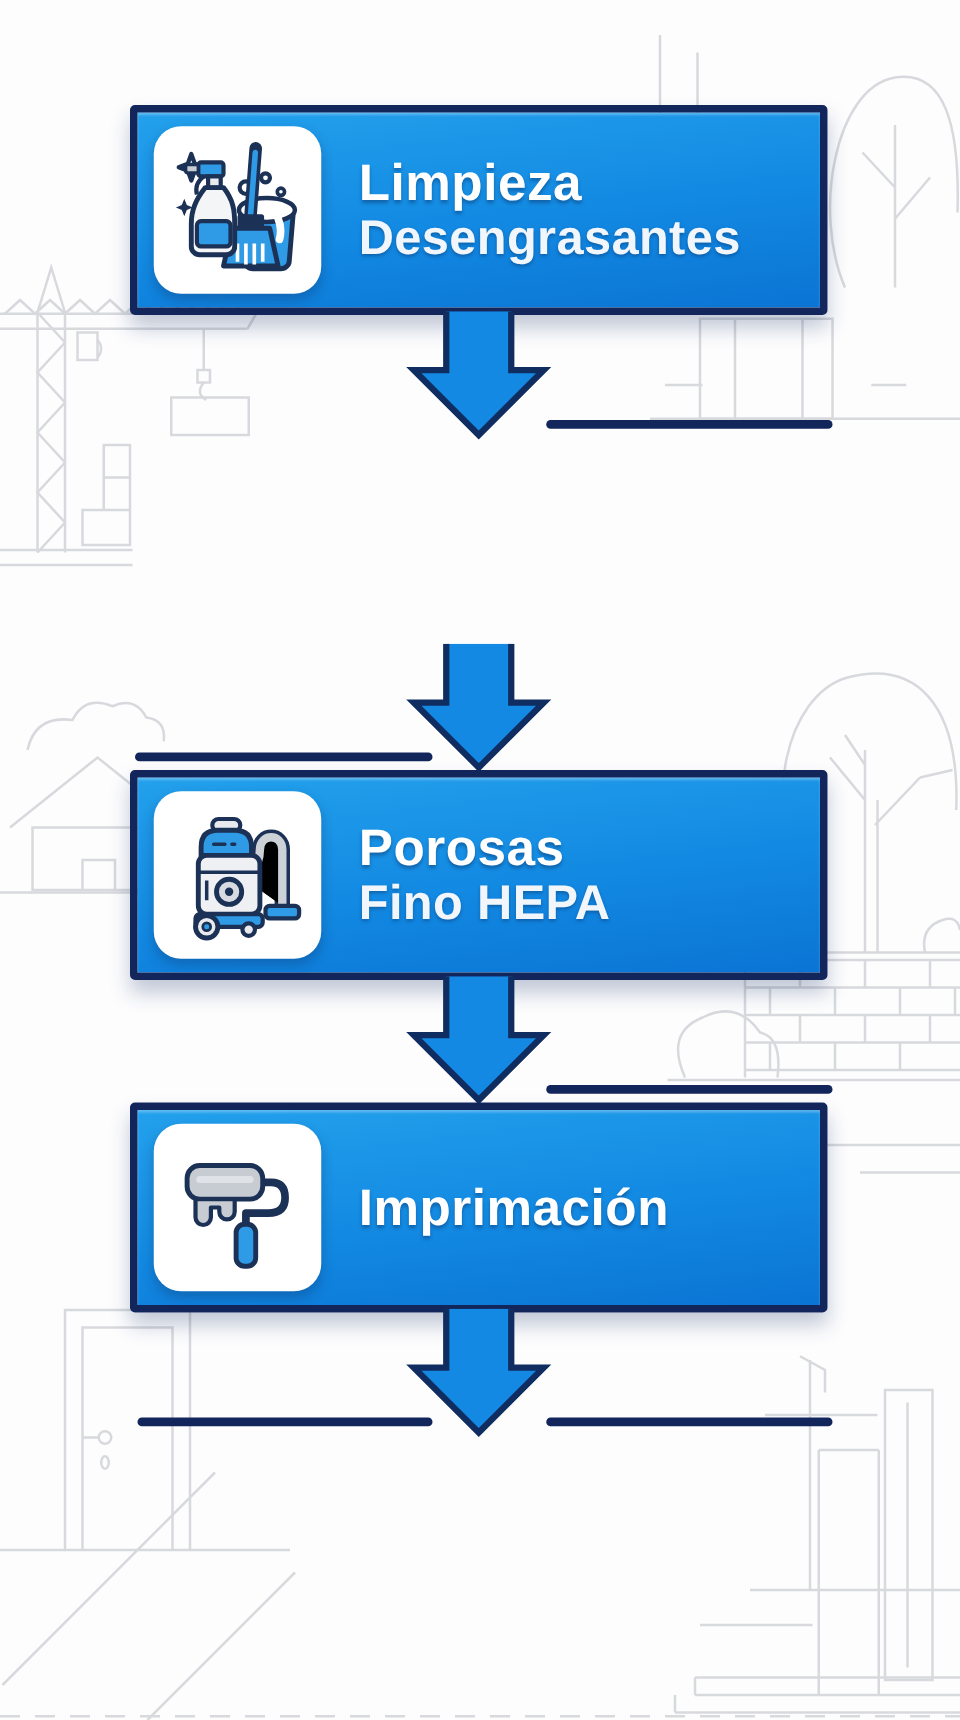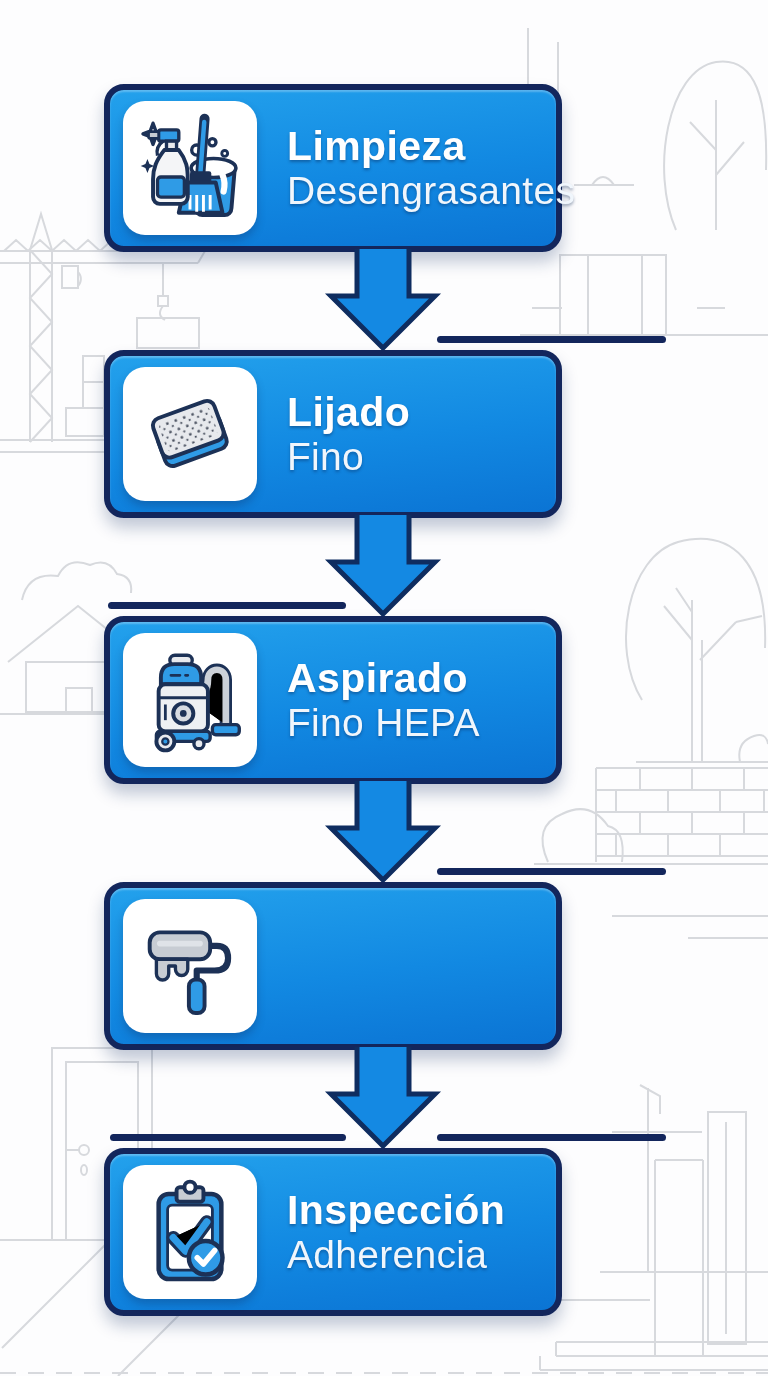--- a/index.html
+++ b/index.html
@@ -2,40 +2,40 @@
 <html><head>
 <meta charset="utf-8">
 <style>
   html,body{margin:0;padding:0;background:#ffffff;}
   .stage{
     position:relative;width:768px;height:1376px;overflow:hidden;
     background:#fdfdfe;font-family:"Liberation Sans",sans-serif;
   }
   .bg-sketch{position:absolute;inset:0;pointer-events:none;}
   .card{
-    position:absolute;left:104px;width:458px;height:168px;box-sizing:border-box;
-    border:6px solid #13265c;border-radius:20px;
+    position:absolute;left:104px;width:558px;height:168px;box-sizing:border-box;
+    border:6px solid #13265c;border-radius:4px;
     background:linear-gradient(173deg,#23a1ec 0%,#1289e2 55%,#0b74d4 100%);
     box-shadow:0 10px 16px rgba(16,42,94,.25), inset 0 2px 2px rgba(255,255,255,.28);
     display:flex;align-items:center;
   }
   .icon-tile{
     width:134px;height:134px;flex:0 0 134px;margin-left:13px;
     background:#ffffff;border-radius:22px;
     box-shadow:0 5px 9px rgba(16,42,94,.30);
     display:flex;align-items:center;justify-content:center;
   }
   .icon-tile svg{width:112px;height:112px;display:block;}
   .card-text{margin-left:30px;line-height:1.13;}
   .t1{
     display:block;font-size:41px;font-weight:bold;color:#ffffff;
     letter-spacing:.4px;text-shadow:0 2px 3px rgba(9,35,80,.40);
   }
   .t2{
-    display:block;font-size:39px;font-weight:normal;color:#f0f6fc;
+    display:block;font-size:39px;font-weight:bold;color:#f0f6fc;
     letter-spacing:.3px;text-shadow:0 2px 3px rgba(9,35,80,.38);
   }
   .flow-arrow{position:absolute;left:322px;width:122px;height:104px;}
   .accent{
     position:absolute;height:7px;border-radius:4px;background:#13265c;
   }
 </style>
 </head>
 <body>
 
@@ -124,41 +124,20 @@
       <span class="t1">Limpieza</span>
       <span class="t2">Desengrasantes</span>
     </div>
   </div>
 
   <svg class="flow-arrow" style="top:249px" viewBox="0 0 122 104">
     <path d="M35 0 V47 H9 L61 99 L113 47 H87 V0" fill="#1489e3" stroke="#0f2d60" stroke-width="5"></path>
   </svg>
   <div class="accent" style="left:437px;top:336px;width:229px"></div>
 
-  <div class="card" style="top:350px">
-    <div class="icon-tile">
-      <svg viewBox="0 0 100 100">
-        <defs>
-          <pattern id="grit" width="8" height="8" patternUnits="userSpaceOnUse">
-            <circle cx="2.2" cy="2.4" r="1.2" fill="#4a5160"></circle>
-            <circle cx="6" cy="6" r="1" fill="#4a5160"></circle>
-          </pattern>
-        </defs>
-        <g transform="rotate(-20 50 50)">
-          <rect x="21" y="40" width="58" height="32" rx="7" fill="#2f9be6" stroke="#1c3156" stroke-width="3.5"></rect>
-          <rect x="21" y="27" width="58" height="37" rx="7" fill="#e7e9ed" stroke="#1c3156" stroke-width="3.5"></rect>
-          <rect x="26" y="32" width="48" height="27" rx="4" fill="url(#grit)"></rect>
-        </g>
-      </svg>
-    </div>
-    <div class="card-text">
-      <span class="t1">Lijado</span>
-      <span class="t2">Fino</span>
-    </div>
-  </div>
 
   <svg class="flow-arrow" style="top:515px" viewBox="0 0 122 104">
     <path d="M35 0 V47 H9 L61 99 L113 47 H87 V0" fill="#1489e3" stroke="#0f2d60" stroke-width="5"></path>
   </svg>
   <div class="accent" style="left:108px;top:602px;width:238px"></div>
 
   <div class="card" style="top:616px">
     <div class="icon-tile">
       <svg viewBox="0 0 100 100">
         <path d="M54 52 C62 48 66 42 66 32 C66 20 82 20 82 32 L82 72" stroke="#1c3156" stroke-width="11"></path>
@@ -172,62 +151,45 @@
         <circle cx="44" cy="62" r="9" fill="#d7dbe1" stroke="#1c3156" stroke-width="3.5"></circle>
         <circle cx="44" cy="62" r="3" fill="#1c3156"></circle>
         <path d="M28 54 v14" stroke="#1c3156" stroke-width="2.5"></path>
         <rect x="20" y="78" width="48" height="9" rx="3" fill="#2f9be6" stroke="#1c3156" stroke-width="3"></rect>
         <circle cx="28" cy="87" r="8" fill="#e8eaee" stroke="#1c3156" stroke-width="3.5"></circle>
         <circle cx="28" cy="87" r="2.8" fill="#2f9be6" stroke="#1c3156" stroke-width="2"></circle>
         <circle cx="58" cy="89" r="4.5" fill="#e8eaee" stroke="#1c3156" stroke-width="3"></circle>
       </svg>
     </div>
     <div class="card-text">
-      <span class="t1">Aspirado</span>
+      <span class="t1">Porosas</span>
       <span class="t2">Fino HEPA</span>
     </div>
   </div>
 
   <svg class="flow-arrow" style="top:781px" viewBox="0 0 122 104">
     <path d="M35 0 V47 H9 L61 99 L113 47 H87 V0" fill="#1489e3" stroke="#0f2d60" stroke-width="5"></path>
   </svg>
   <div class="accent" style="left:437px;top:868px;width:229px"></div>
 
   <div class="card" style="top:882px">
     <div class="icon-tile">
       <svg viewBox="0 0 100 100">
         <path d="M68 32 h6 q10 0 10 11 q0 11 -12 11 h-16 v10" fill="none" stroke="#1c3156" stroke-width="5.5" stroke-linejoin="round"></path>
         <rect x="14" y="20" width="54" height="24" rx="9" fill="#c7ccd3" stroke="#1c3156" stroke-width="3.5"></rect>
         <path d="M23 30 h36" stroke="#dfe3e8" stroke-width="5" stroke-linecap="round"></path>
         <path d="M20 44 V57 a5.5 5.5 0 0 0 11 0 V50 h6 V53 a5.5 5.5 0 0 0 11 0 V44 Z" fill="#c7ccd3" stroke="#1c3156" stroke-width="3" stroke-linejoin="round"></path>
         <rect x="49" y="62" width="14" height="30" rx="6" fill="#2f9be6" stroke="#1c3156" stroke-width="3.5"></rect>
       </svg>
     </div>
     <div class="card-text">
+      <span class="t1">Imprimación</span>
     </div>
   </div>
 
   <svg class="flow-arrow" style="top:1047px" viewBox="0 0 122 104">
     <path d="M35 0 V47 H9 L61 99 L113 47 H87 V0" fill="#1489e3" stroke="#0f2d60" stroke-width="5"></path>
   </svg>
   <div class="accent" style="left:110px;top:1134px;width:236px"></div>
   <div class="accent" style="left:437px;top:1134px;width:229px"></div>
 
-  <div class="card" style="top:1148px">
-    <div class="icon-tile">
-      <svg viewBox="0 0 100 100">
-        <rect x="22" y="16" width="56" height="76" rx="9" fill="#2f9be6" stroke="#1c3156" stroke-width="4"></rect>
-        <rect x="30" y="26" width="40" height="58" rx="4" fill="#fff" stroke="#1c3156" stroke-width="2.5"></rect>
-        <rect x="38" y="10" width="24" height="13" rx="3" fill="#c7ccd3" stroke="#1c3156" stroke-width="3.5"></rect>
-        <circle cx="50" cy="10" r="5" fill="#fff" stroke="#1c3156" stroke-width="3.5"></circle>
-        <path d="M35 55 L46 67 L65 41" stroke="#1c3156" stroke-width="12" stroke-linecap="round" stroke-linejoin="round"></path>
-        <path d="M35 55 L46 67 L65 41" stroke="#2f9be6" stroke-width="6.5" stroke-linecap="round" stroke-linejoin="round"></path>
-        <circle cx="64" cy="73" r="15" fill="#2f9be6" stroke="#1c3156" stroke-width="4"></circle>
-        <path d="M56.5 73 L62 78.5 L72 66.5" fill="none" stroke="#fff" stroke-width="5" stroke-linecap="round" stroke-linejoin="round"></path>
-      </svg>
-    </div>
-    <div class="card-text">
-      <span class="t1">Inspección</span>
-      <span class="t2">Adherencia</span>
-    </div>
-  </div>
 
 </div>
 
 </body></html>

